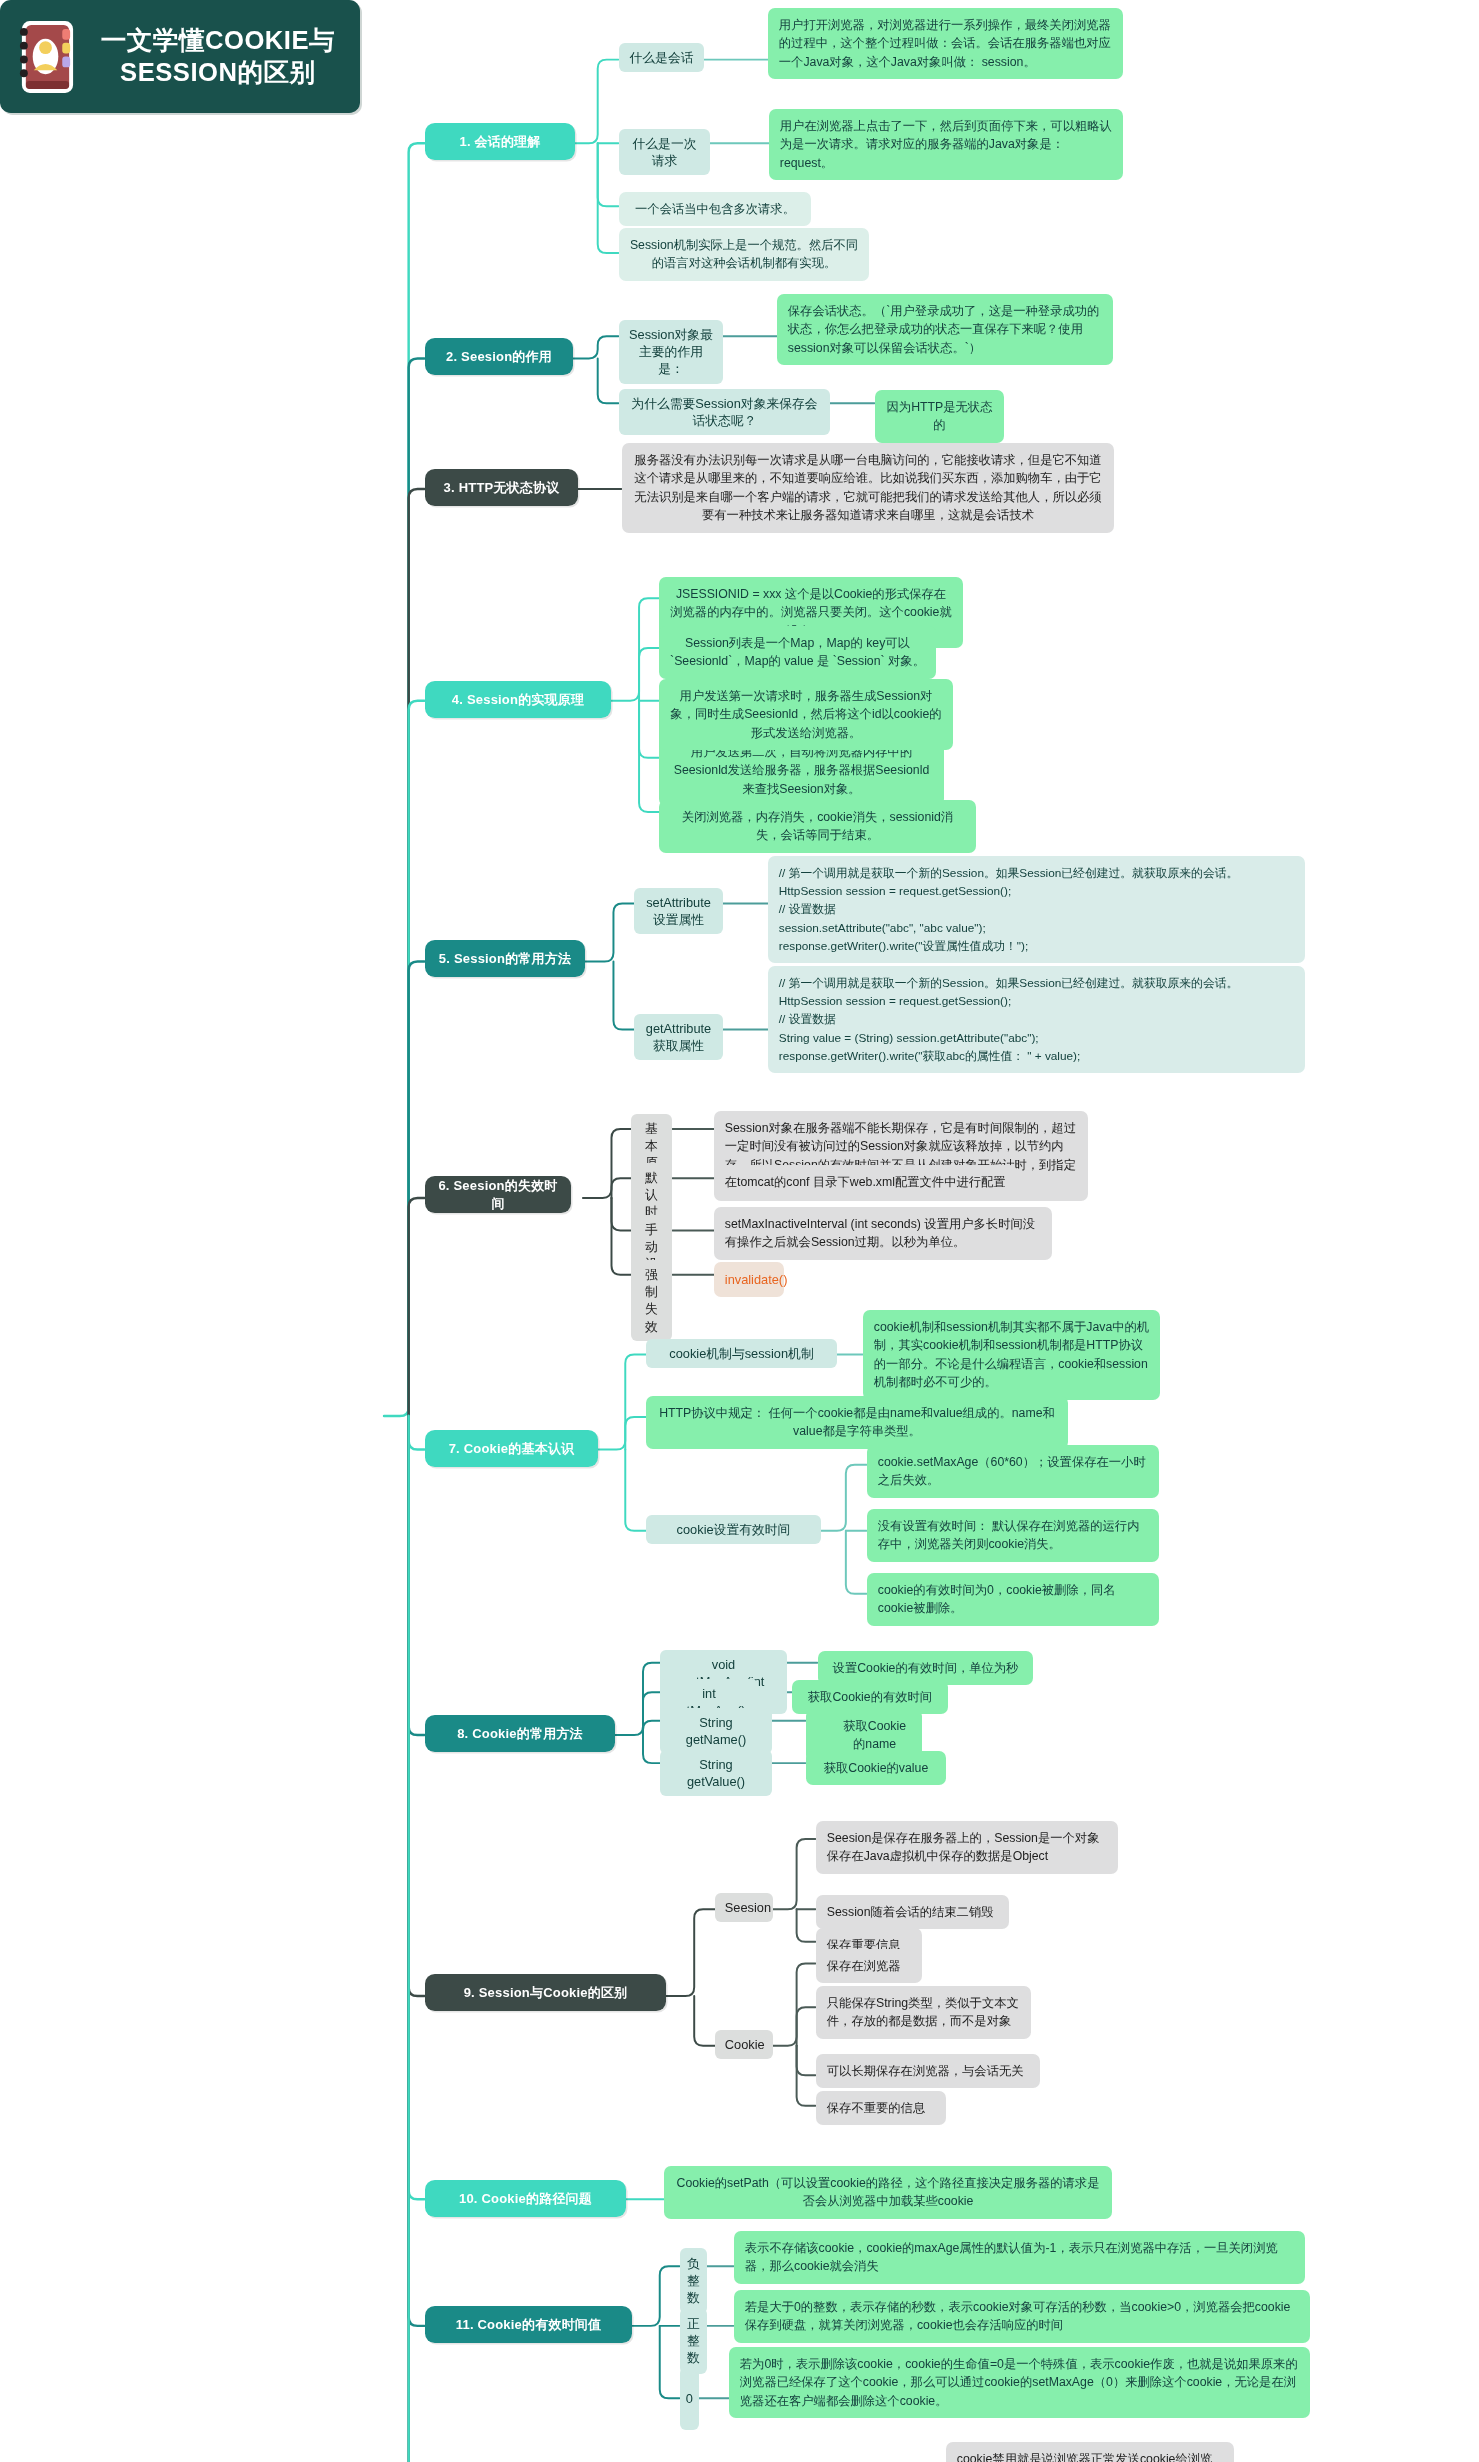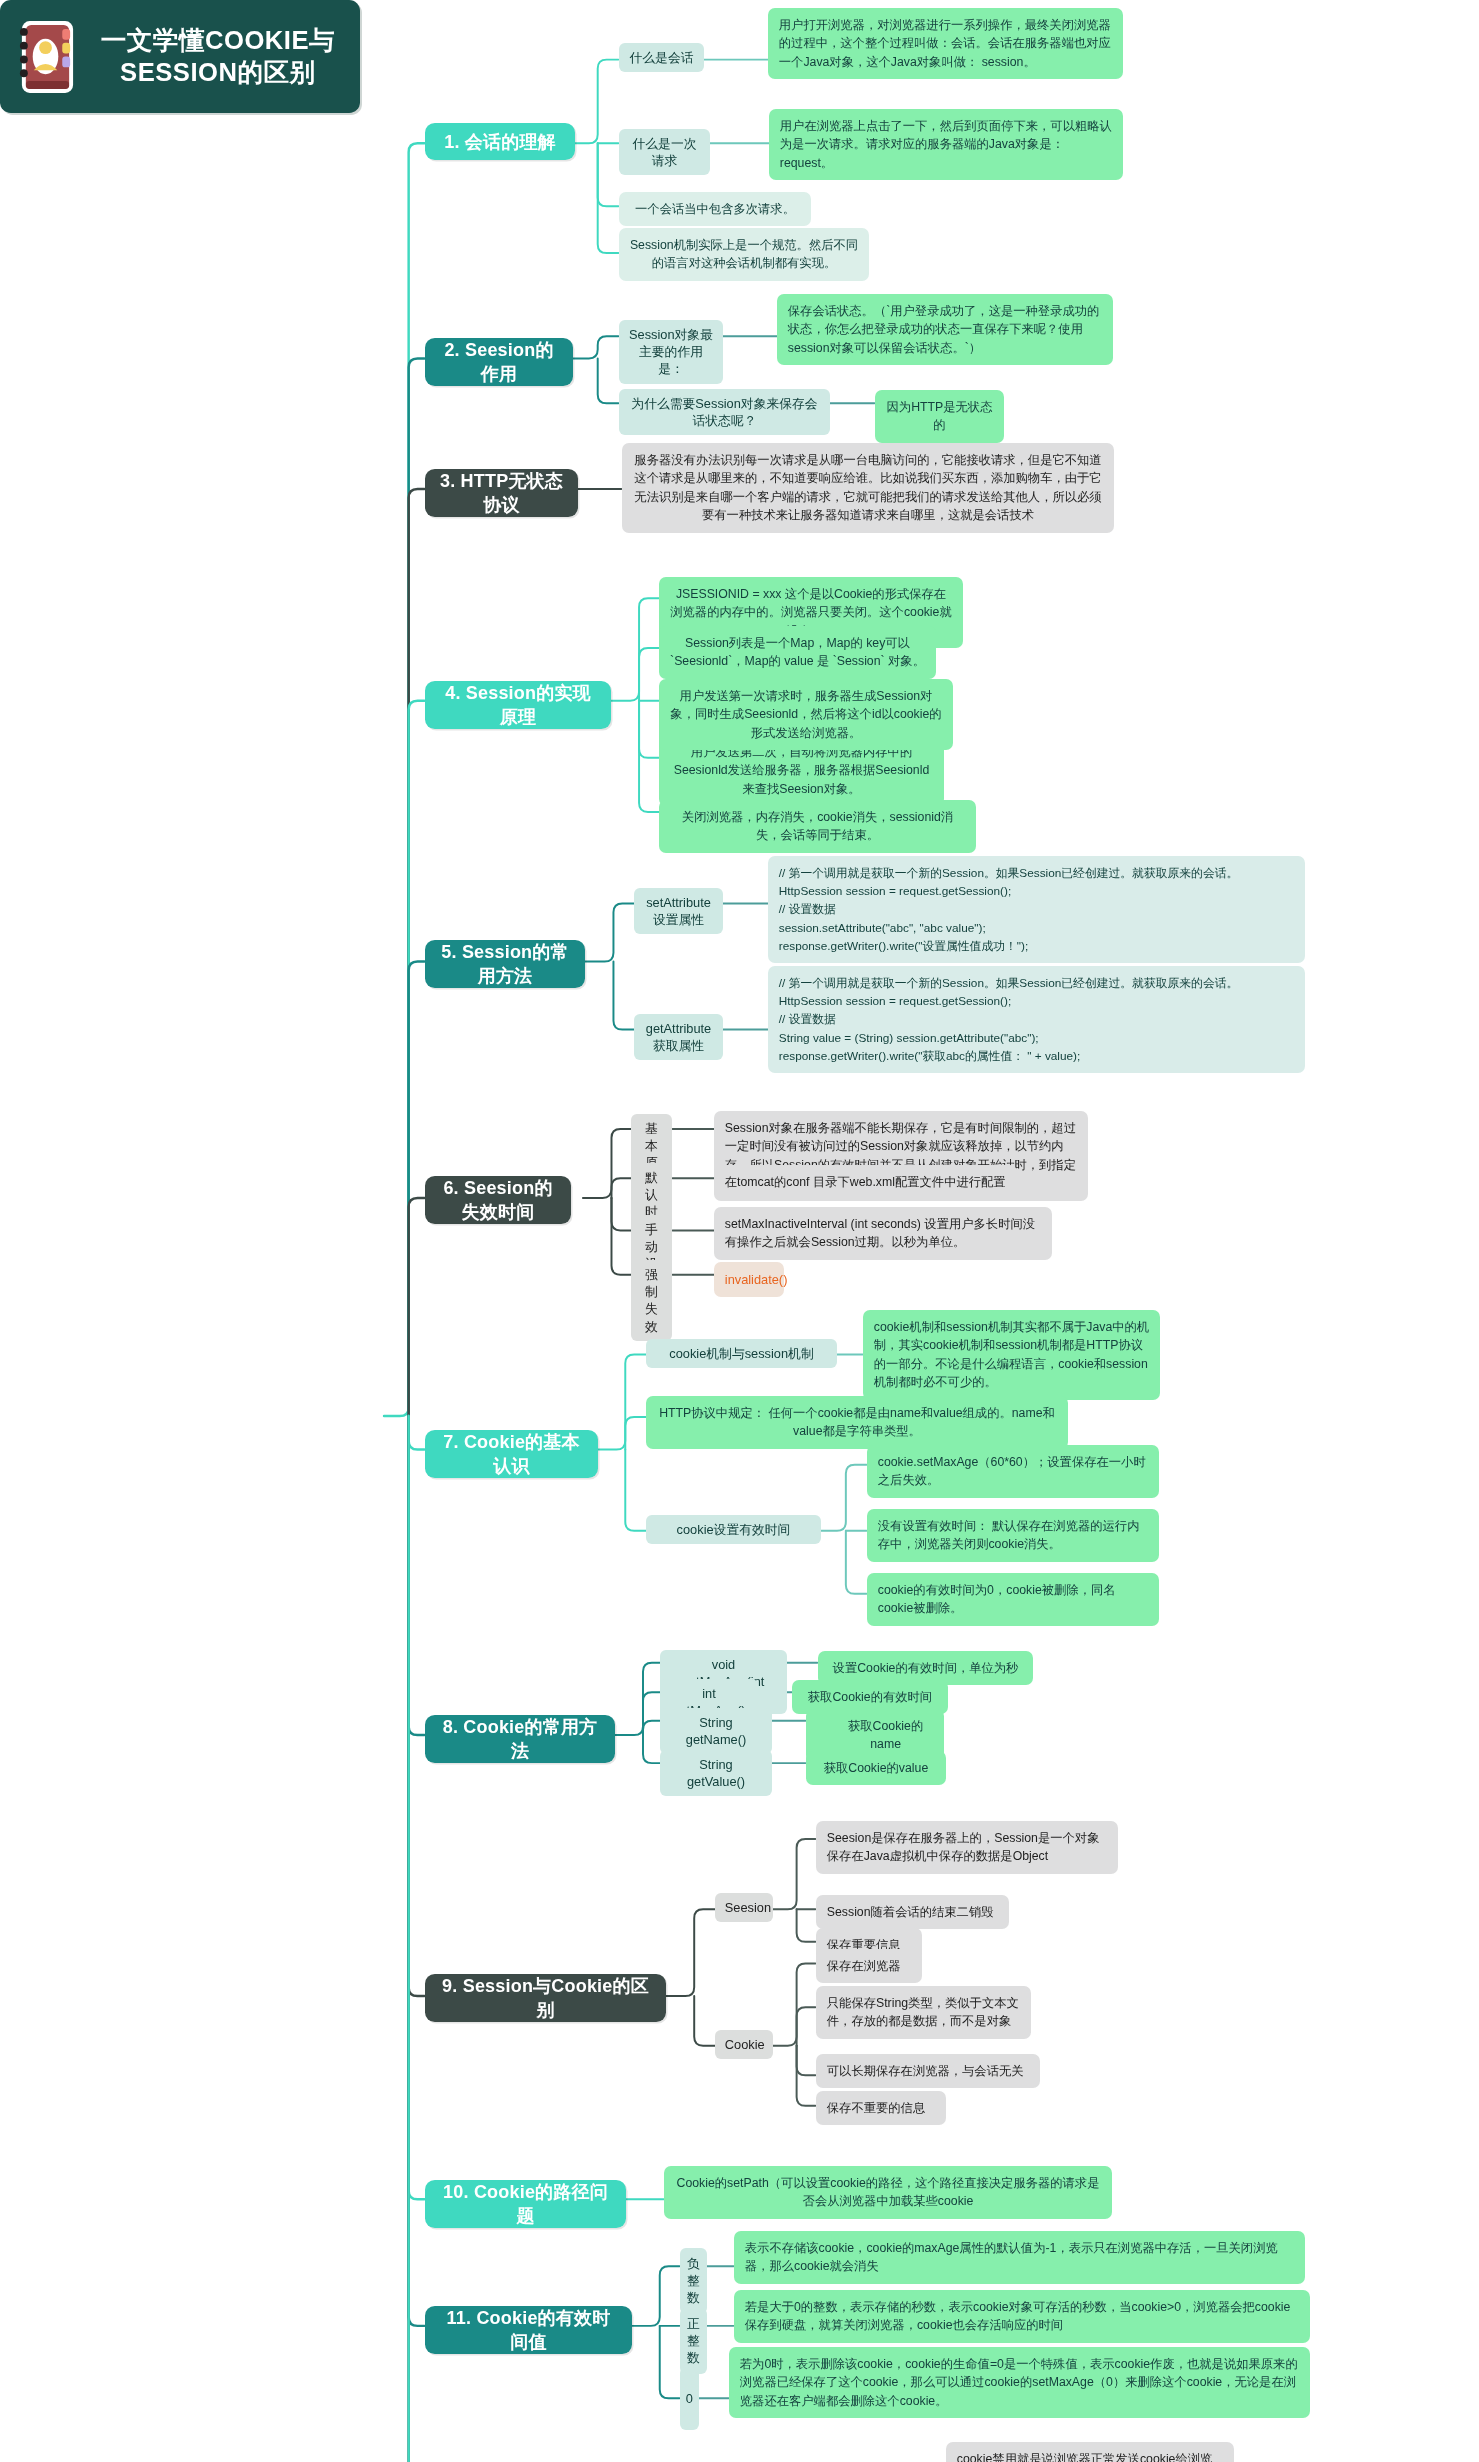--- a/index.html
+++ b/index.html
@@ -29,21 +29,21 @@
   .root .title {
     color:#ffffff; font-weight:bold; font-size:25.6px; line-height:1.25;
     letter-spacing:0.5px; text-align:center; flex:1;
   }
   .book-icon { width:63px; height:78px; flex:0 0 auto; position:relative; }
 
   
   .lvl1 {
     border-radius:9.8px; padding:0 12.8px; min-height:37px;
     justify-content:center; text-align:center;
-    color:#ffffff; font-weight:bold; font-size:18px; letter-spacing:0.2px;
+    color:#ffffff; font-weight:bold; font-size:13px; letter-spacing:0.2px;
     box-shadow: 1.5px 1.5px 0 rgba(0,0,0,.10);
   }
   .lvl1.teal-light { background:#3fd9c0; }
   .lvl1.teal-dark  { background:#1a8a87; }
   .lvl1.gray-dark  { background:#3c4a47; }
 
   
   .lvl2 {
     border-radius:5.9px; padding:5.9px 9.8px; justify-content:center;
     text-align:center; font-size:12.8px; line-height:1.35;
@@ -373,21 +373,21 @@
     </div>
   <div class="node lvl2 teal" style="left:660px;top:1679px;width:98px;">
     <span class="txt">int getMaxAge()</span>
     </div>
   <div class="node leaf teal center" style="left:792px;top:1680px;width:156px;">
     <span class="txt">获取Cookie的有效时间</span>
     </div>
   <div class="node lvl2 teal" style="left:660px;top:1708px;width:112px;">
     <span class="txt">String getName()</span>
     </div>
-  <div class="node leaf teal center" style="left:806px;top:1709px;width:138px;padding-left:32px;">
+  <div class="node leaf teal center" style="left:806px;top:1709px;width:116px;padding-left:32px;">
     <span class="txt">获取Cookie的name</span>
     </div>
   <div class="node lvl2 teal" style="left:660px;top:1750px;width:112px;">
     <span class="txt">String getValue()</span>
     </div>
   <div class="node leaf teal center" style="left:806px;top:1751px;width:140px;">
     <span class="txt">获取Cookie的value</span>
     </div>
 
   <div class="node lvl1 gray-dark" style="left:425px;top:1974px;width:241px;">

